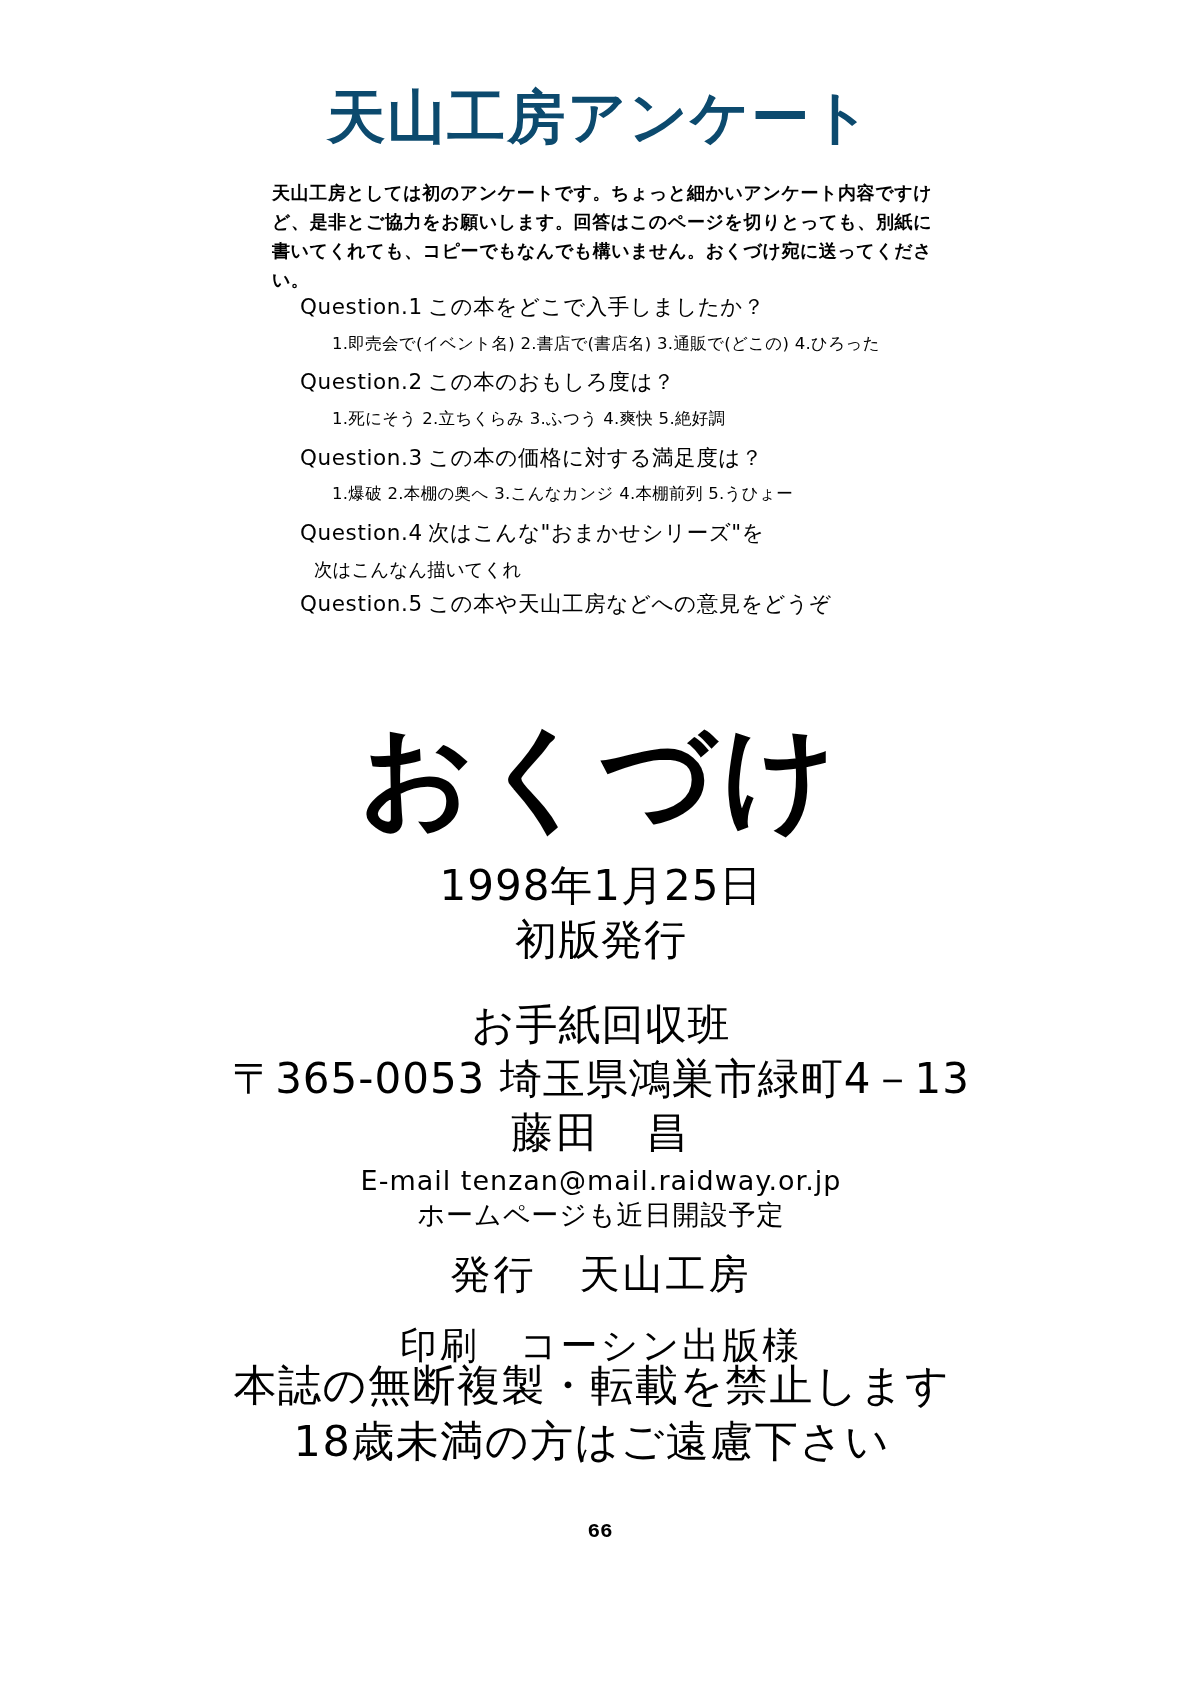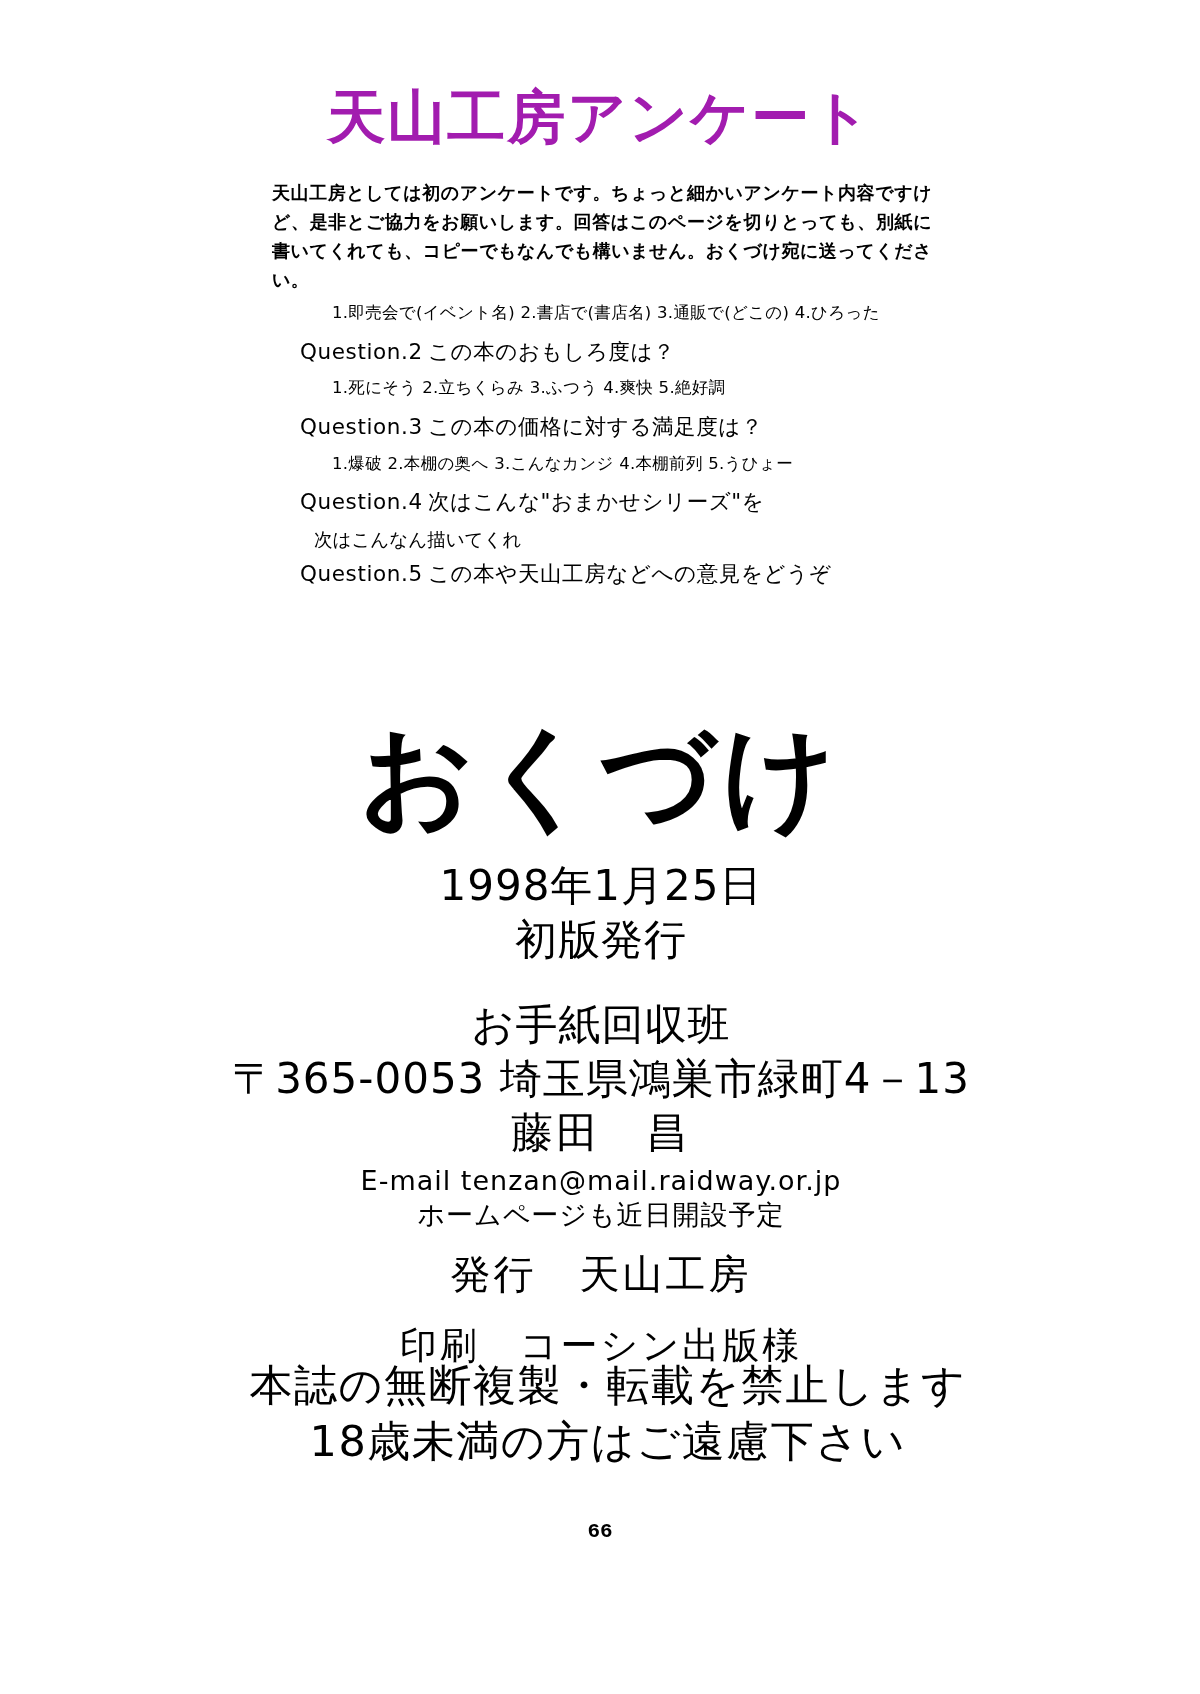--- a/index.html
+++ b/index.html
@@ -26,21 +26,21 @@
     position: absolute;
     top: 88px;
     left: 0;
     width: 1200px;
     text-align: center;
     font-family: "DejaVu Sans", sans-serif;
     font-weight: 700;
     font-size: 58px;
     letter-spacing: 2px;
     line-height: 1.0;
-    color: #a21caf;
+    color: #0c4a6e;
   }
 
   .survey-intro {
     position: absolute;
     top: 178px;
     left: 272px;
     width: 660px;
     font-size: 18px;
     font-weight: 700;
     line-height: 1.62;
@@ -109,21 +109,21 @@
   .s-address   { font-size: 42px; }
   .s-person    { font-size: 42px; letter-spacing: 3px; }
   .s-email     { font-size: 27px; margin-top: 4px; }
   .s-homepage  { font-size: 27px; }
   .s-publisher { font-size: 40px; margin-top: 16px; letter-spacing: 3px; }
   .s-printer   { font-size: 37px; margin-top: 22px; letter-spacing: 3px; }
 
   .notices {
     position: absolute;
     top: 1358px;
-    left: 16px;
+    left: 0;
     width: 1184px;
     text-align: center;
   }
   .notice-line {
     font-size: 43px;
     line-height: 1.3;
     letter-spacing: 1.5px;
   }
 
   .page-number {
@@ -142,20 +142,23 @@
 
 <div class="page">
 
   <div class="survey-title">天山工房アンケート</div>
 
   <div class="survey-intro">天山工房としては初のアンケートです。ちょっと細かいアンケート内容ですけど、是非とご協力をお願いします。回答はこのページを切りとっても、別紙に書いてくれても、コピーでもなんでも構いません。おくづけ宛に送ってください。</div>
 
   <div class="questions">
 
     <div class="q-block">
+      <div class="q-line">
+        <span class="q-label">Question.1</span><span>この本をどこで入手しましたか？</span>
+      </div>
       <div class="q-opts">1.即売会で(イベント名) 2.書店で(書店名) 3.通販で(どこの) 4.ひろった</div>
     </div>
 
     <div class="q-block">
       <div class="q-line">
         <span class="q-label">Question.2</span><span>この本のおもしろ度は？</span>
       </div>
       <div class="q-opts">1.死にそう  2.立ちくらみ  3.ふつう  4.爽快  5.絶好調</div>
     </div>
 

